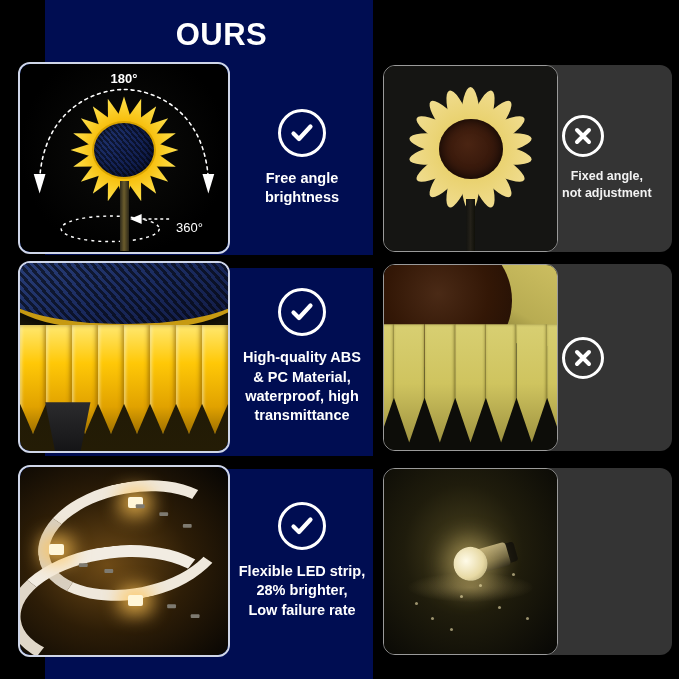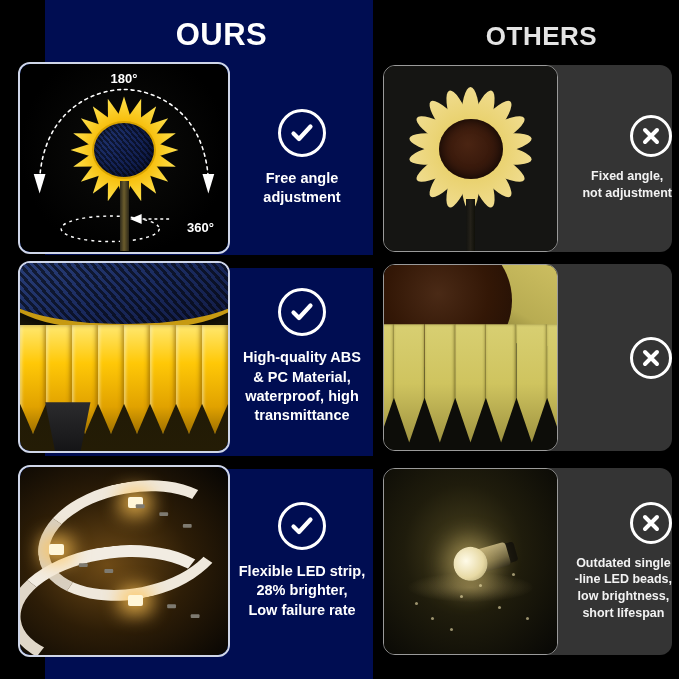--- a/index.html
+++ b/index.html
@@ -93,21 +93,21 @@
     border: 1.5px solid #9a9a9a;
     border-radius: 12px;
     background: #0a0a08;
     overflow: hidden;
     z-index: 6;
   }
   .others-text {
     position: absolute; left: 562px; top: 3px;
     width: 110px; height: 187px;
     display: flex; flex-direction: column;
-    align-items: flex-end; justify-content: center;
+    align-items: flex-start; justify-content: center;
     z-index: 7;
   }
   .others-caption {
     color: #f2f2f2; font-size: 12.5px; font-weight: 700;
     line-height: 1.34; text-align: center;
     margin-top: 11px; white-space: pre-line;
   }
 
   
   .badge {
@@ -152,22 +152,22 @@
   .stem1 {
     position: absolute; left: 50%; top: 62%;
     width: 9px; height: 70px; margin-left: -4.5px;
     background: linear-gradient(90deg, #2e2a1c, #6b5c2c 45%, #2a2618);
   }
   .lbl-180 {
     position: absolute; left: 50%; top: 7px; transform: translateX(-50%);
     color: #ffffff; font-size: 13px; font-weight: 700;
   }
   .lbl-360 {
-    position: absolute; right: 14px; bottom: 17px;
-    color: #ffffff; font-size: 13px; font-weight: 700; margin-left: 23px;
+    position: absolute; right: 25px; bottom: 17px;
+    color: #ffffff; font-size: 13px; font-weight: 400; margin-left: 23px;
   }
   .arc-svg { position: absolute; inset: 0; }
 
   
   .p2-bg { position: absolute; inset: 0;
     background: linear-gradient(180deg, #0a0c18 0%, #1b1708 30%, #241c05 100%); }
   .p2-panel {
     position: absolute; left: -10%; top: -8%; width: 120%; height: 44%;
     border-radius: 0 0 50% 50%;
     background:
@@ -295,21 +295,20 @@
 </head>
 <body>
 
 <div class="board">
 
   <div class="navy-col"></div>
   <div class="navy-gap g1"></div>
   <div class="navy-gap g2"></div>
 
   <div class="hdr hdr-ours">OURS</div>
-  <div class="hdr hdr-others">OTHERS</div>
 
   <div class="row r1">
 
     <div class="ours-photo">
       <div class="p1-bg"></div>
       <svg class="arc-svg" viewBox="0 0 212 192">
         <path d="M20,118 C24,48 74,26 106,26 C138,26 188,48 192,118" fill="none" stroke="#ffffff" stroke-width="1.6" stroke-dasharray="3 4" stroke-linecap="round"></path>
         <polygon points="20,132 14,112 26,112" fill="#ffffff"></polygon>
         <polygon points="192,132 186,112 198,112" fill="#ffffff"></polygon>
         <ellipse cx="92" cy="168" rx="50" ry="13" fill="none" stroke="#ffffff" stroke-width="1.5" stroke-dasharray="3 4"></ellipse>
@@ -346,21 +345,21 @@
       <div class="lbl-360">360°</div>
     </div>
 
     <div class="ours-text">
       <div class="badge">
         <svg width="26" height="26" viewBox="0 0 26 26">
           <path d="M4.5,13.5 L10,19 L21.5,6.5" fill="none" stroke="#ffffff" stroke-width="4.2" stroke-linecap="round" stroke-linejoin="round"></path>
         </svg>
       </div>
       <div class="ours-caption">Free angle
-adjustment</div>
+brightness</div>
     </div>
 
     <div class="others-card"></div>
     <div class="others-photo">
       <div class="o1-bg"></div>
       <div class="o-sun">
         <div class="o-petals">
           <i style="transform:rotate(0deg)"></i>
             <i style="transform:rotate(20deg)"></i>
           <i style="transform:rotate(40deg)"></i>
@@ -495,26 +494,15 @@
         <i style="left:18%;top:72%"></i>
           <i style="left:27%;top:80%"></i>
         <i style="left:38%;top:86%"></i>
           <i style="left:55%;top:62%"></i>
         <i style="left:66%;top:74%"></i>
           <i style="left:74%;top:56%"></i>
         <i style="left:44%;top:68%"></i>
           <i style="left:82%;top:80%"></i>
       </div>
     </div>
-    <div class="others-text">
-      <div class="badge small">
-        <svg width="22" height="22" viewBox="0 0 22 22">
-          <path d="M5,5 L17,17 M17,5 L5,17" fill="none" stroke="#ffffff" stroke-width="4" stroke-linecap="round"></path>
-        </svg>
-      </div>
-      <div class="others-caption">Outdated single
--line LED beads,
-low brightness,
-short lifespan</div>
-    </div>
   </div>
 
 </div>
 
 </body></html>

